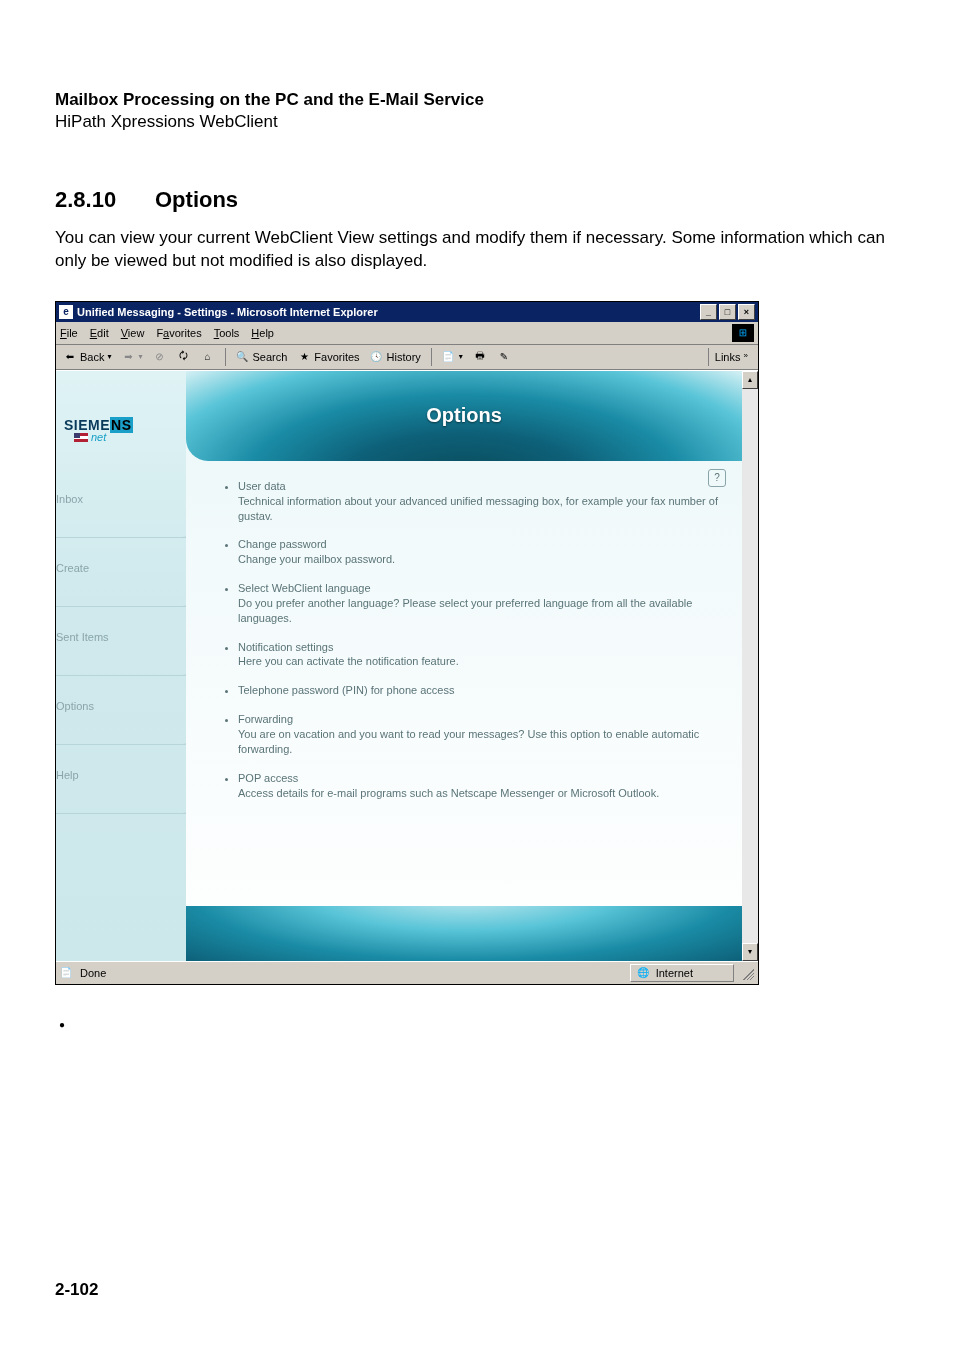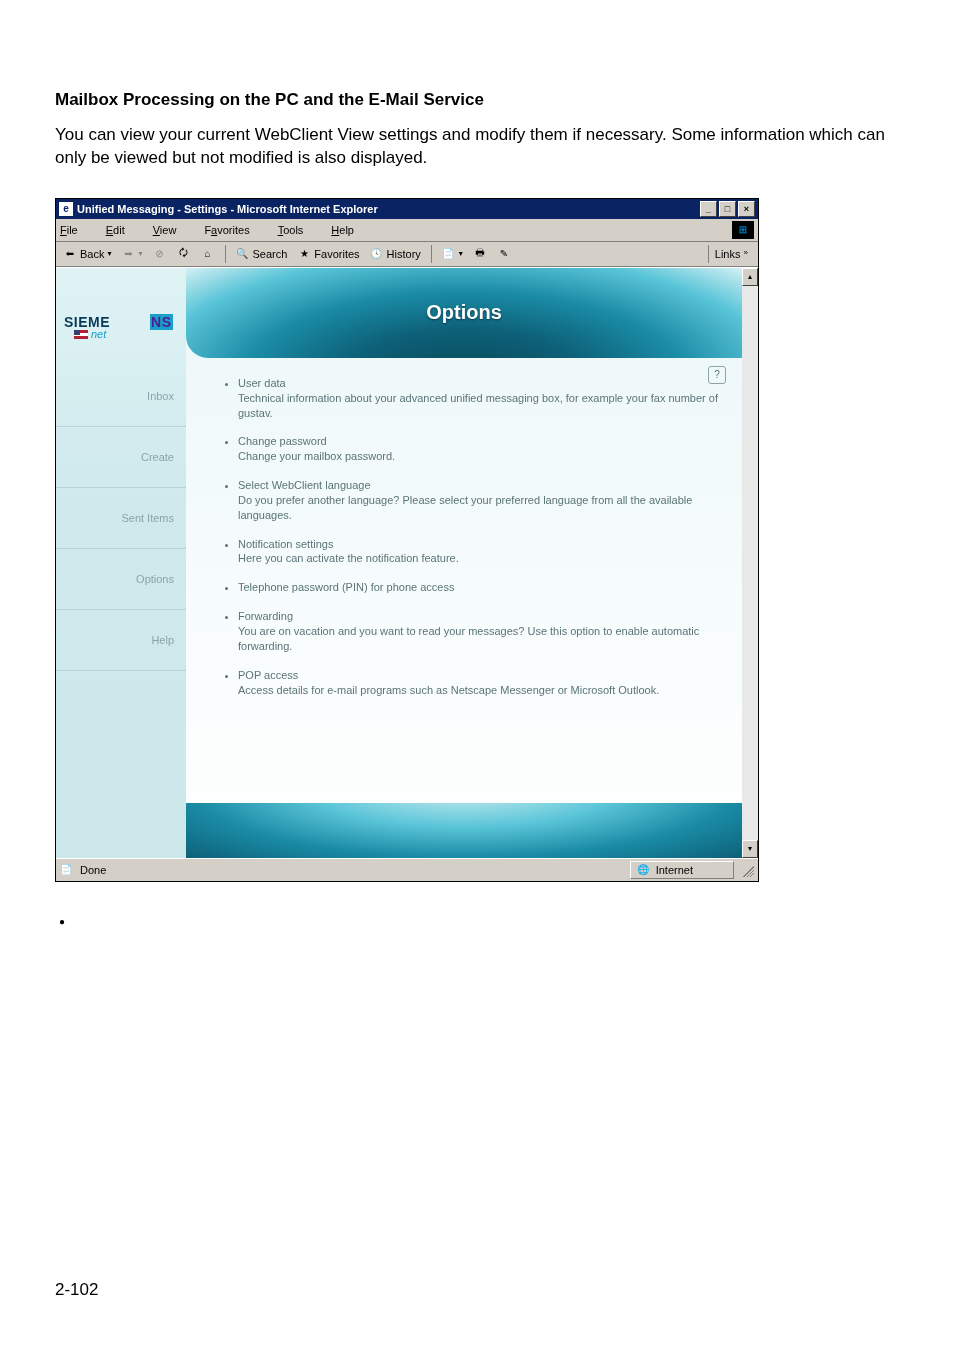--- a/index.html
+++ b/index.html
@@ -49,21 +49,20 @@
     border: 1px solid #fff; border-right-color:#404040; border-bottom-color:#404040;
     margin-left: 2px; display: inline-flex; align-items:center; justify-content:center;
     font-size: 9px; color:#000;
   }
   .menubar {
     background: #d4d0c8;
     display: flex;
     align-items: center;
     padding: 2px 4px;
     border-bottom: 1px solid #808080;
-    gap: 16px;
   }
   .menubar .m { margin-right: 12px; }
   .menubar .m u { text-decoration: underline; }
   .menubar .winlogo { margin-left:auto; width:22px; height:18px; background:#000; display:inline-flex; align-items:center; justify-content:center; color:#0af; font-size:10px; }
   .toolbar {
     background: #d4d0c8;
     display: flex;
     align-items: center;
     padding: 3px 4px;
     border-bottom: 1px solid #808080;
@@ -95,32 +94,32 @@
   .scrollbar-v .track { flex:1; background:#e8e8e8; }
 
   .side-col {
     width: 130px;
     background: linear-gradient(to bottom, #dff3f5 0%, #cfe9ec 40%, #cde8eb 100%);
     padding-top: 46px;
     position: relative;
   }
   .logo-block { padding-left: 8px; }
   .siemens { font-weight: bold; font-family: Arial; font-size: 14px; color:#0a3a5a; letter-spacing:0.5px; }
-  .siemens .hl { background:#1aa0c8; color:#4c1d95; padding:0 1px;margin-left:40px; }
+  .siemens .hl { background:#1aa0c8; color:#000000; padding:0 1px; }
   .netline { color:#1aa0c8; font-style: italic; font-size: 11px; margin-top:-2px; padding-left:10px; }
   .netline .flag { display:inline-block; width:14px; height:9px; background:linear-gradient(to bottom,#b22234 33%,#fff 33%,#fff 66%,#b22234 66%); border:0; margin-right:3px; vertical-align:middle; position:relative; }
   .netline .flag::before { content:''; position:absolute; left:0; top:0; width:6px; height:5px; background:#3c3b6e; }
 
   .nav-items { margin-top: 40px; }
   .nav-item {
-    text-align: right;
+    text-align: left;
     color: #8aa5aa;
     font-family: Verdana, sans-serif;
     font-size: 11px;
-    padding: 24px 12px 24px 0;
+    padding: 24px 12px 32px 0;
     border-bottom: 1px solid #b8d5d9;
     position: relative;
   }
   .nav-item::after {
     content:'';
     position:absolute;
     right:-10px; bottom:-1px;
     width:18px; height:16px;
     border-bottom:1px solid #b8d5d9;
     border-right:1px solid #b8d5d9;
@@ -187,28 +186,32 @@
 
   .post-bullet { margin-top: 28px; font-size: 17px; display:flex; gap: 28px; padding-left: 4px; }
   .post-bullet .dot { font-size: 10px; line-height: 24px; }
 
   .page-footer {
     position:absolute; bottom: 52px; left:55px; right:55px;
     font-size: 17px;
     display:flex; justify-content: space-between; align-items:flex-end;
   }
   .page-footer .right { text-align:right; }
-  .page-footer .pn { font-weight: normal; text-align: right; }
+  .page-footer .pn { font-weight: bold; text-align: right; }
 </style>
 </head>
 <body>
 
 <div class="page">
   <div class="hdr-strong">Mailbox Processing on the PC and the E-Mail Service</div>
-
+  <div class="hdr-sub">HiPath Xpressions WebClient</div>
+
+  <div class="section-head">
+    <span class="num">2.8.10</span><span>Options</span>
+  </div>
 
   <div class="body-text">You can view your current WebClient View settings and modify them if necessary. Some information which can only be viewed but not modified is also displayed.</div>
 
   <div class="win">
     <div class="titlebar">
       <span class="t-icon">e</span>
       <span>Unified Messaging - Settings - Microsoft Internet Explorer</span>
       <span class="spacer"></span>
       <span class="winbtn">_</span>
       <span class="winbtn">□</span>

